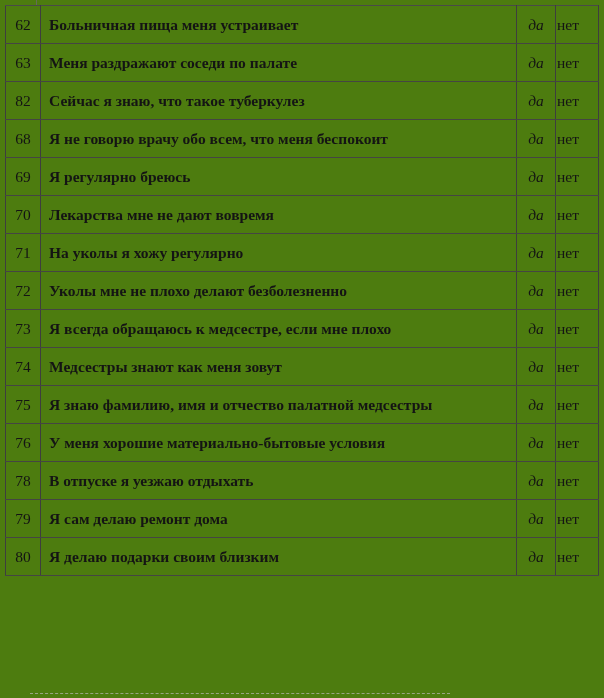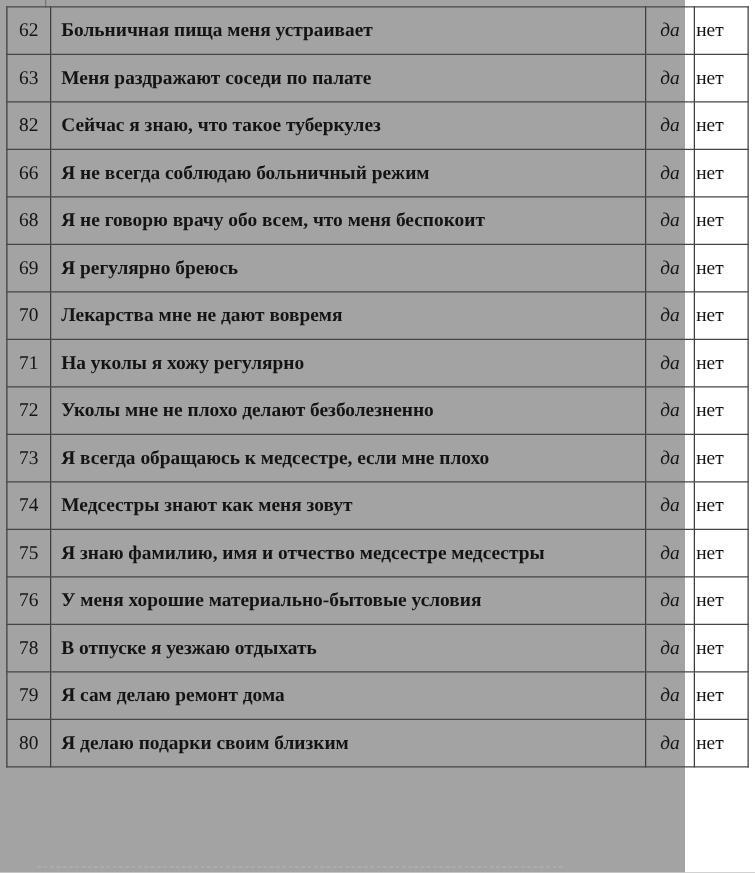--- a/index.html
+++ b/index.html
@@ -8,23 +8,23 @@
   }
   body {
     width: 604px;
     height: 698px;
     background: #ffffff;
     font-family: "Liberation Serif", "DejaVu Serif", serif;
     overflow: hidden;
   }
   .page {
     position: relative;
-    width: 548px;
+    width: 604px;
     height: 698px;
-    background: #a3a3a3;
+    background: #4d7c0f;
   }
   table.qtable {
     position: absolute;
     left: 5px;
     top: 5px;
     width: 594px;
     border-collapse: collapse;
     table-layout: fixed;
   }
   table.qtable td {
@@ -102,26 +102,20 @@
   </tr>
 
   <tr>
     <td class="cell-num">82</td>
     <td class="cell-text">Сейчас я знаю, что такое туберкулез</td>
     <td class="cell-yes">да</td>
     <td class="cell-no">нет</td>
   </tr>
 
 
-  <tr>
-    <td class="cell-num">66</td>
-    <td class="cell-text">Я не всегда соблюдаю больничный режим</td>
-    <td class="cell-yes">да</td>
-    <td class="cell-no">нет</td>
-  </tr>
 
 
   <tr>
     <td class="cell-num">68</td>
     <td class="cell-text">Я не говорю врачу обо всем, что меня беспокоит</td>
     <td class="cell-yes">да</td>
     <td class="cell-no">нет</td>
   </tr>
 
   <tr>
@@ -161,21 +155,21 @@
 
   <tr>
     <td class="cell-num">74</td>
     <td class="cell-text">Медсестры знают как меня зовут</td>
     <td class="cell-yes">да</td>
     <td class="cell-no">нет</td>
   </tr>
 
   <tr>
     <td class="cell-num">75</td>
-    <td class="cell-text">Я знаю фамилию, имя и отчество медсестре медсестры</td>
+    <td class="cell-text">Я знаю фамилию, имя и отчество палатной медсестры</td>
     <td class="cell-yes">да</td>
     <td class="cell-no">нет</td>
   </tr>
 
   <tr>
     <td class="cell-num">76</td>
     <td class="cell-text">У меня хорошие материально-бытовые условия</td>
     <td class="cell-yes">да</td>
     <td class="cell-no">нет</td>
   </tr>

